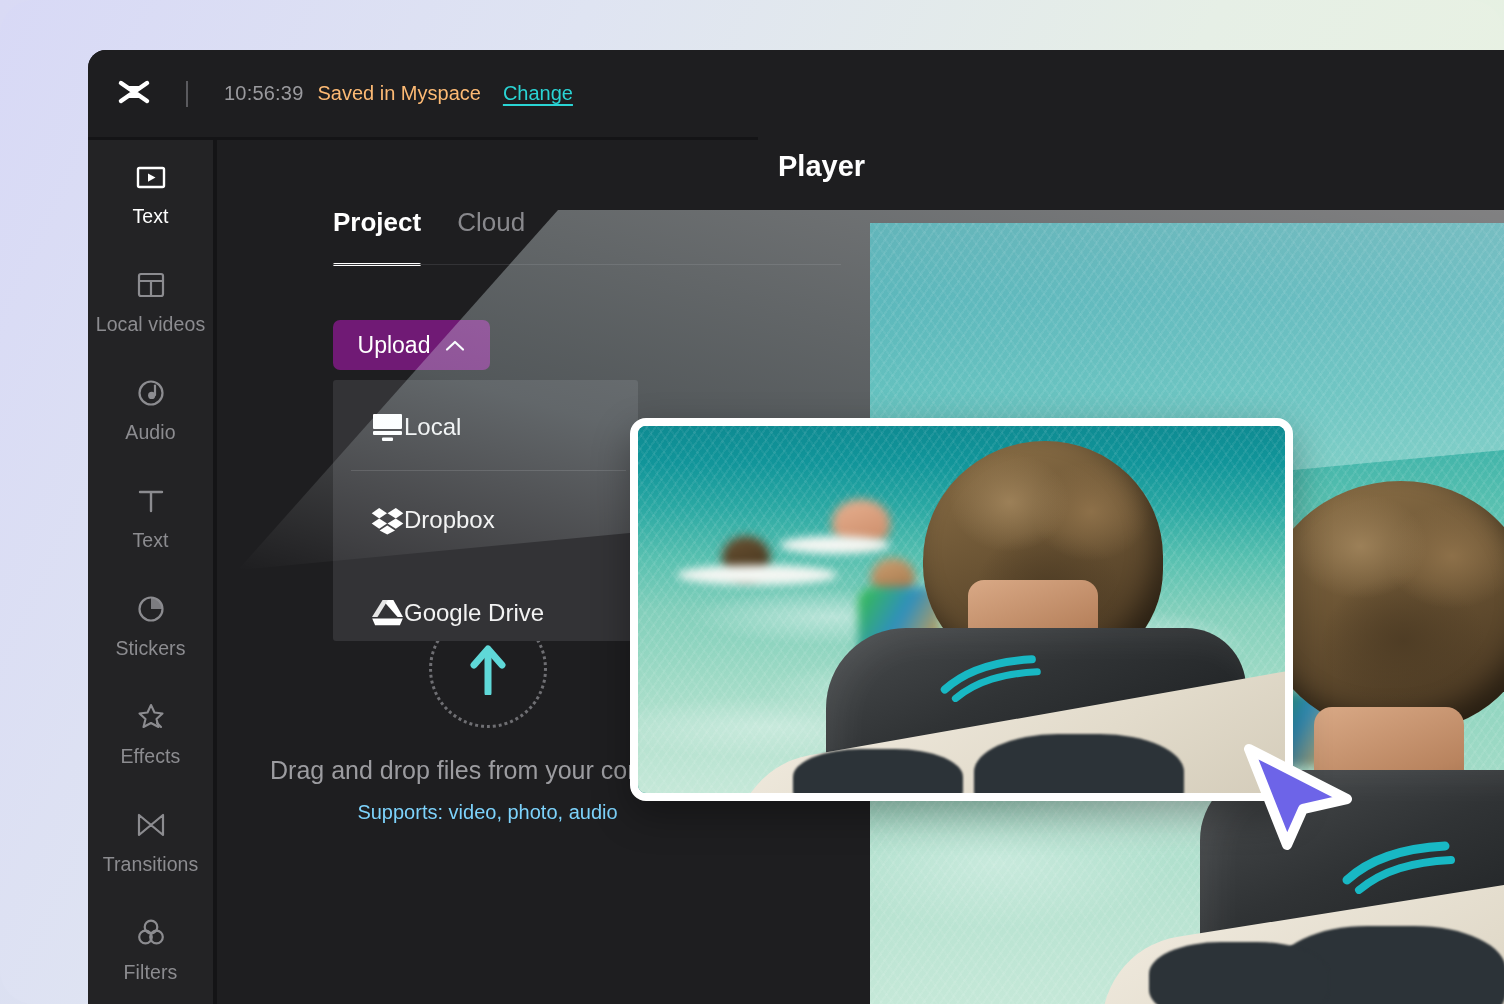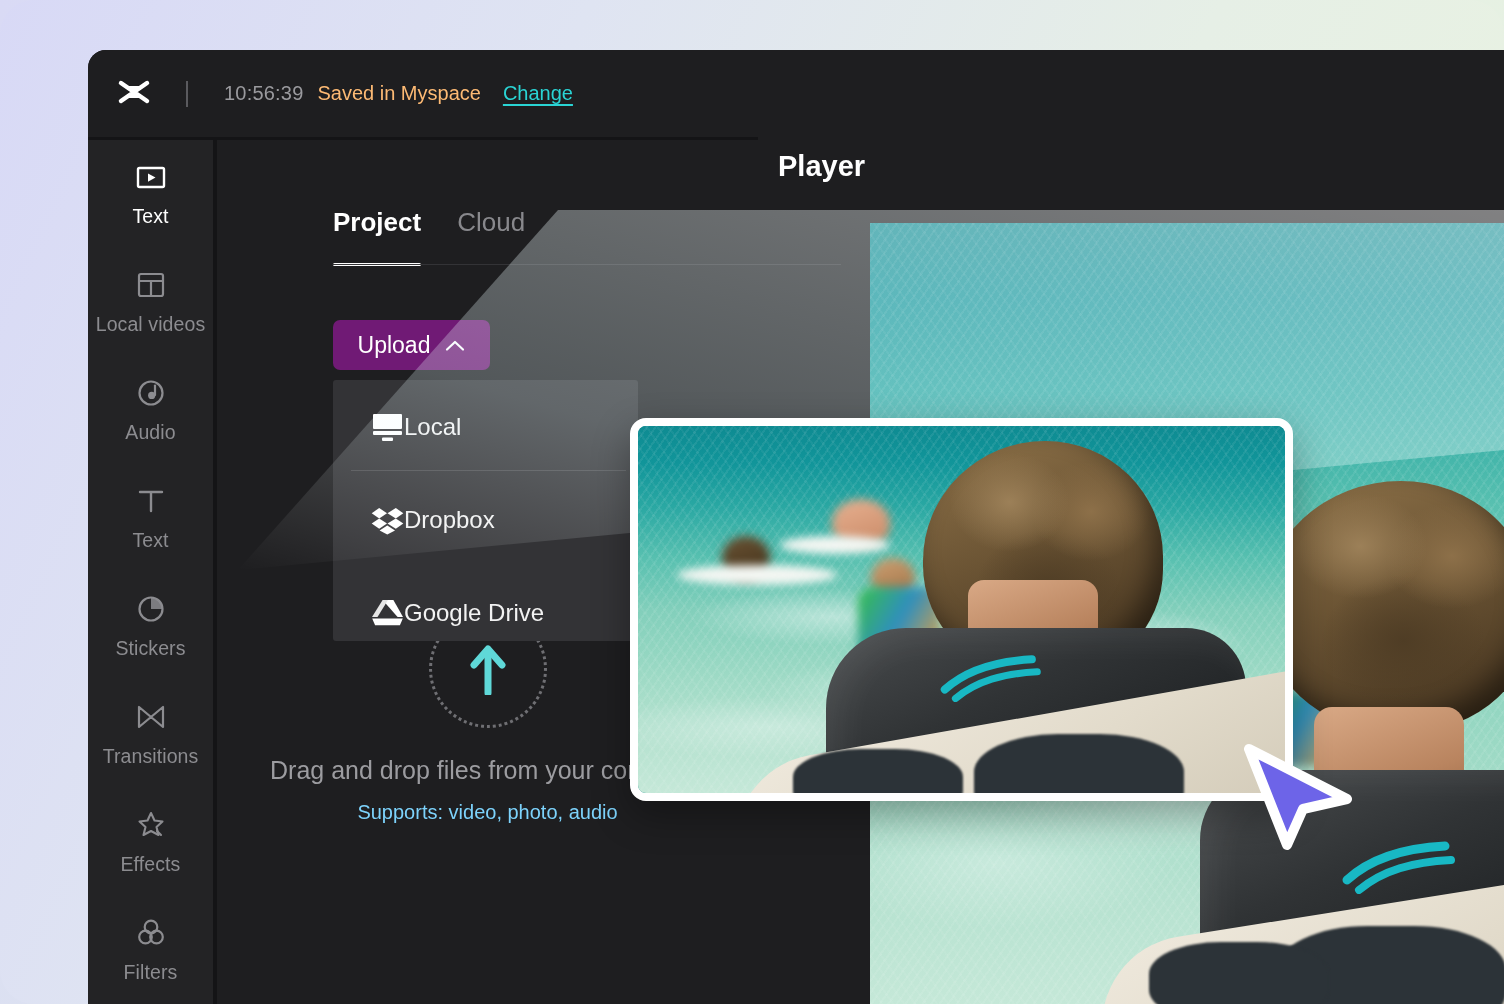--- a/index.html
+++ b/index.html
@@ -316,31 +316,31 @@
     <div class="side-item">
       <svg class="side-icon" viewBox="0 0 34 34">
         <circle cx="17" cy="17" r="11.5" fill="none" stroke="#8c8c90" stroke-width="2.2"></circle>
         <path d="M17 5.6 A11.5 11.5 0 0 1 28.4 17 L17 17 Z" fill="#8c8c90" opacity=".85"></path>
       </svg>
       <span class="side-label">Stickers</span>
     </div>
 
     <div class="side-item">
       <svg class="side-icon" viewBox="0 0 34 34">
-        <path d="M5 7 L5 27 L17 17 Z M29 7 L29 27 L17 17 Z" fill="none" stroke="#8c8c90" stroke-width="2.2" stroke-linejoin="round"></path>
-      </svg>
-      <span class="side-label">Transitions</span>
-    </div>
-
-    <div class="side-item">
-      <svg class="side-icon" viewBox="0 0 34 34">
         <path d="M17 5 L20.5 12.5 L28.5 13.5 L22.5 19 L24.5 27 L17 23 L9.5 27 L11.5 19 L5.5 13.5 L13.5 12.5 Z" fill="none" stroke="#8c8c90" stroke-width="2.1" stroke-linejoin="round"></path>
         <path d="M23 23 L27 27" stroke="#8c8c90" stroke-width="2.1" stroke-linecap="round"></path>
       </svg>
       <span class="side-label">Effects</span>
+    </div>
+
+    <div class="side-item">
+      <svg class="side-icon" viewBox="0 0 34 34">
+        <path d="M5 7 L5 27 L17 17 Z M29 7 L29 27 L17 17 Z" fill="none" stroke="#8c8c90" stroke-width="2.2" stroke-linejoin="round"></path>
+      </svg>
+      <span class="side-label">Transitions</span>
     </div>
 
     <div class="side-item">
       <svg class="side-icon" viewBox="0 0 34 34">
         <circle cx="17" cy="11" r="6.3" fill="none" stroke="#8c8c90" stroke-width="2.2"></circle>
         <circle cx="11.5" cy="21" r="6.3" fill="none" stroke="#8c8c90" stroke-width="2.2"></circle>
         <circle cx="22.5" cy="21" r="6.3" fill="none" stroke="#8c8c90" stroke-width="2.2"></circle>
       </svg>
       <span class="side-label">Filters</span>
     </div>

